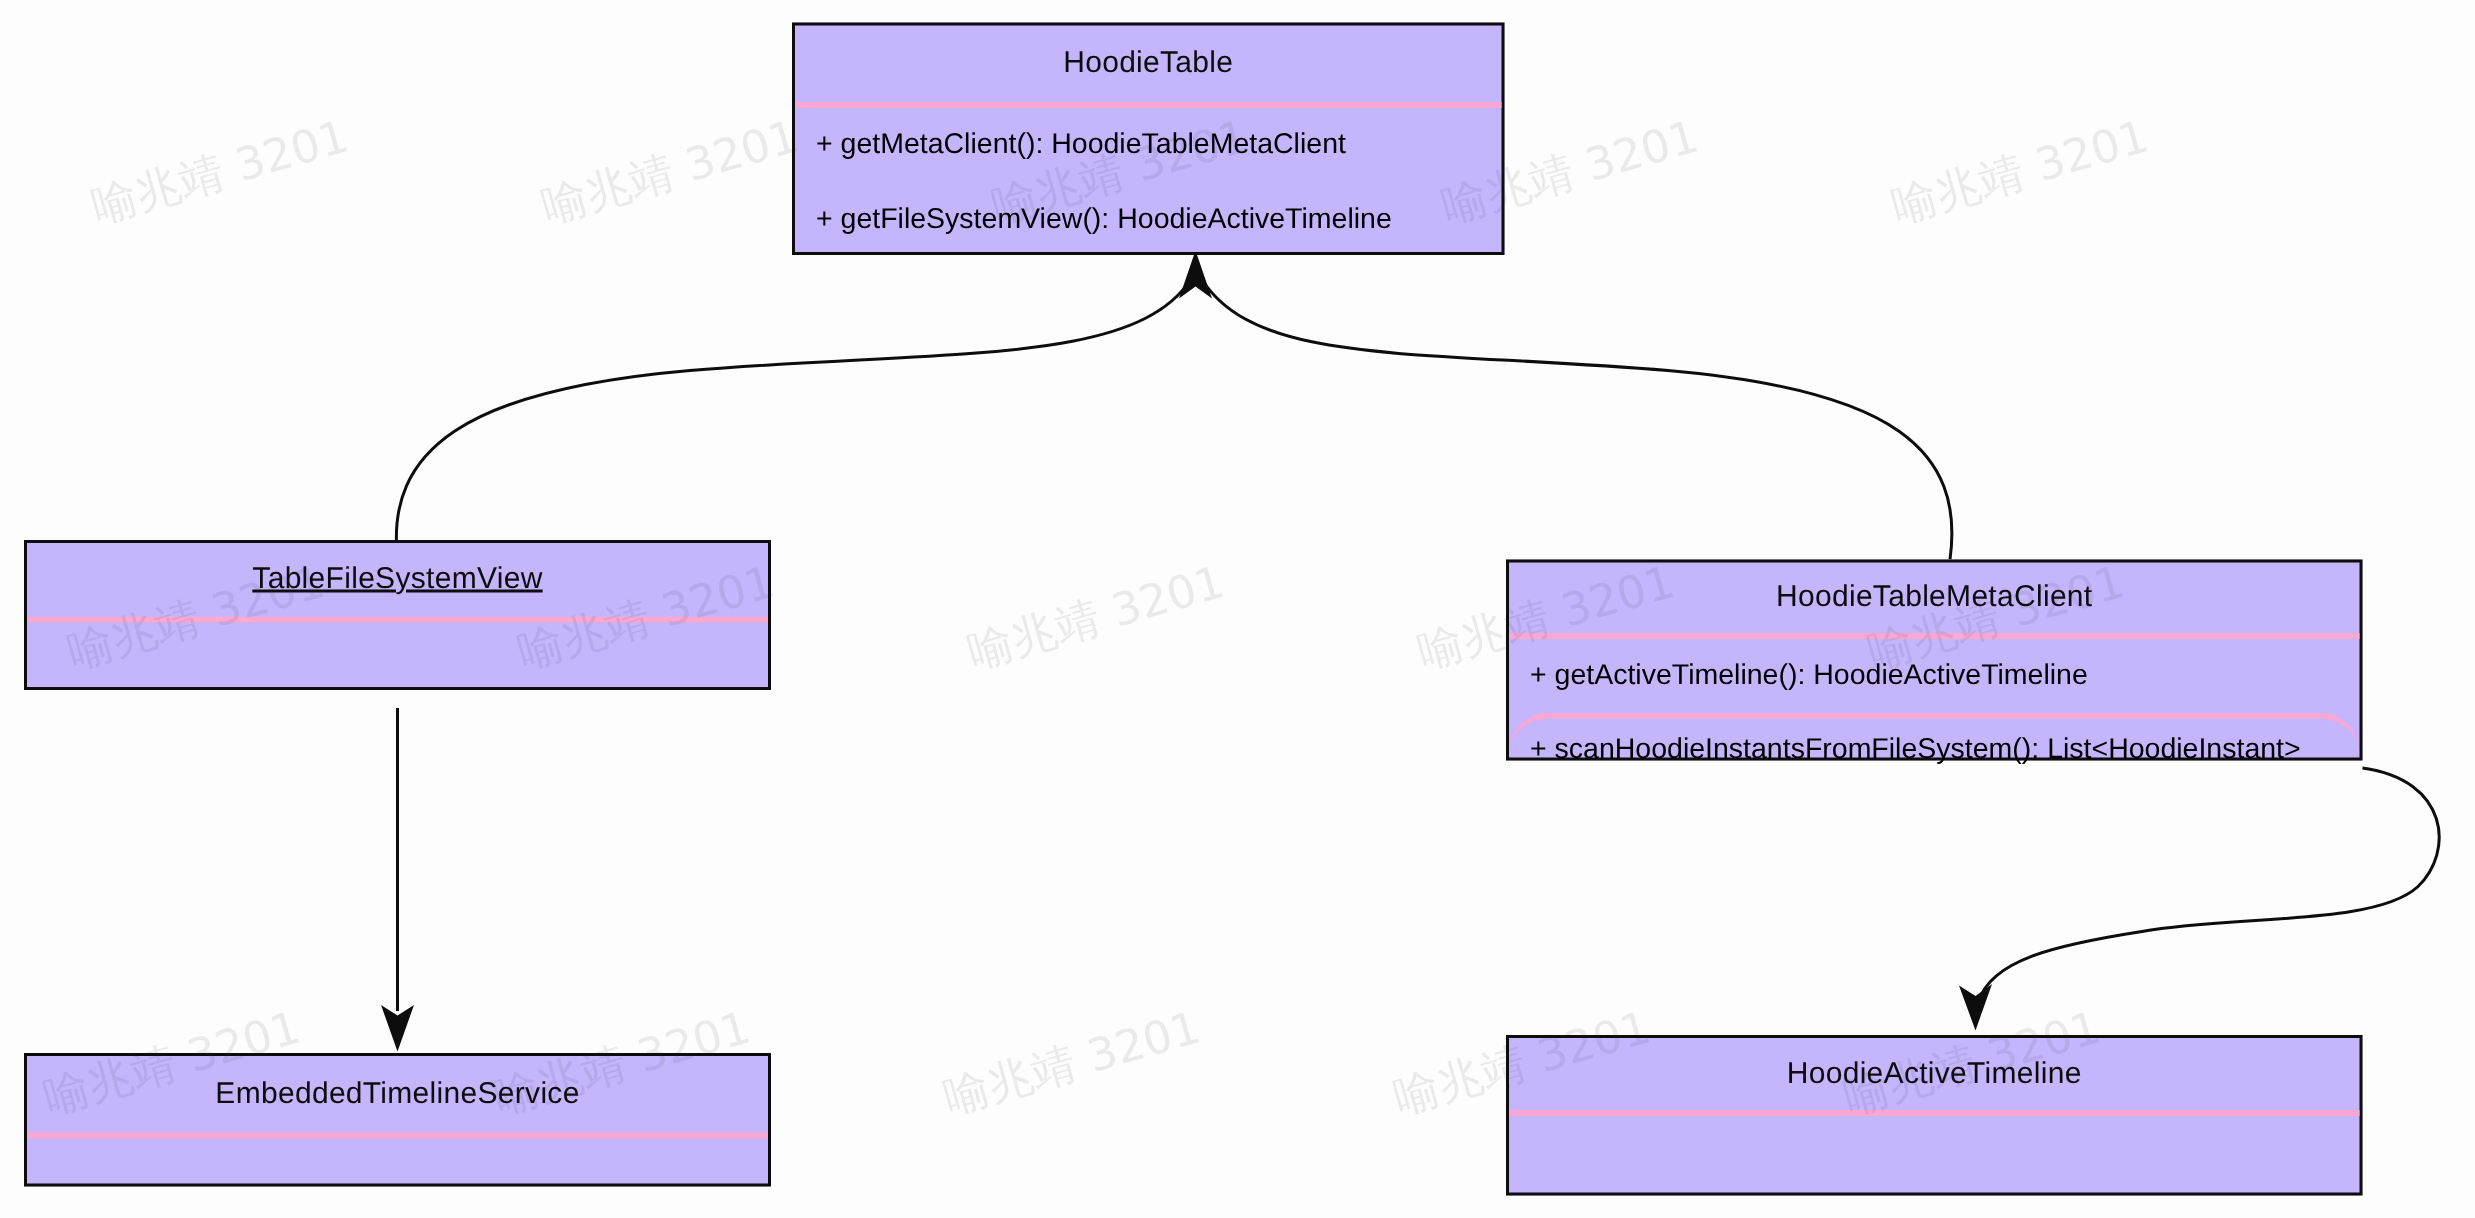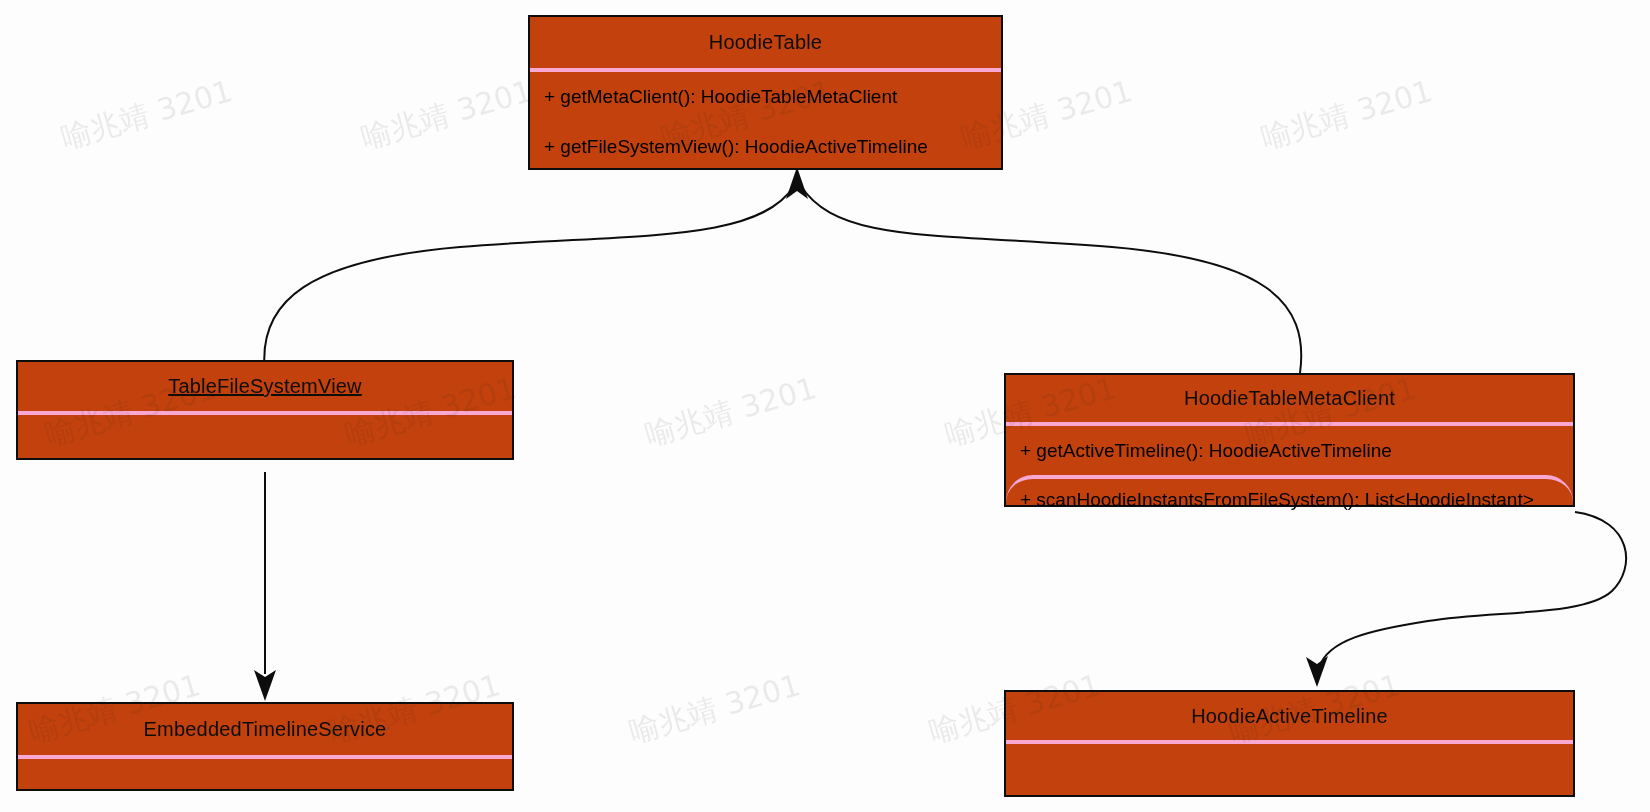--- a/index.html
+++ b/index.html
@@ -16,21 +16,21 @@
     overflow: hidden;
   }
   #edges {
     position: absolute;
     left: 0; top: 0;
     width: 1650px; height: 812px;
     pointer-events: none;
   }
   .uml-class {
     position: absolute;
-    background: #c2410c;
+    background: #c4b5fd;
     border: 2px solid #0d0d0d;
     box-sizing: border-box;
     color: #0d0d0d;
   }
   .uml-title {
     display: flex;
     align-items: center;
     justify-content: center;
     font-size: 20px;
     letter-spacing: 0.2px;

